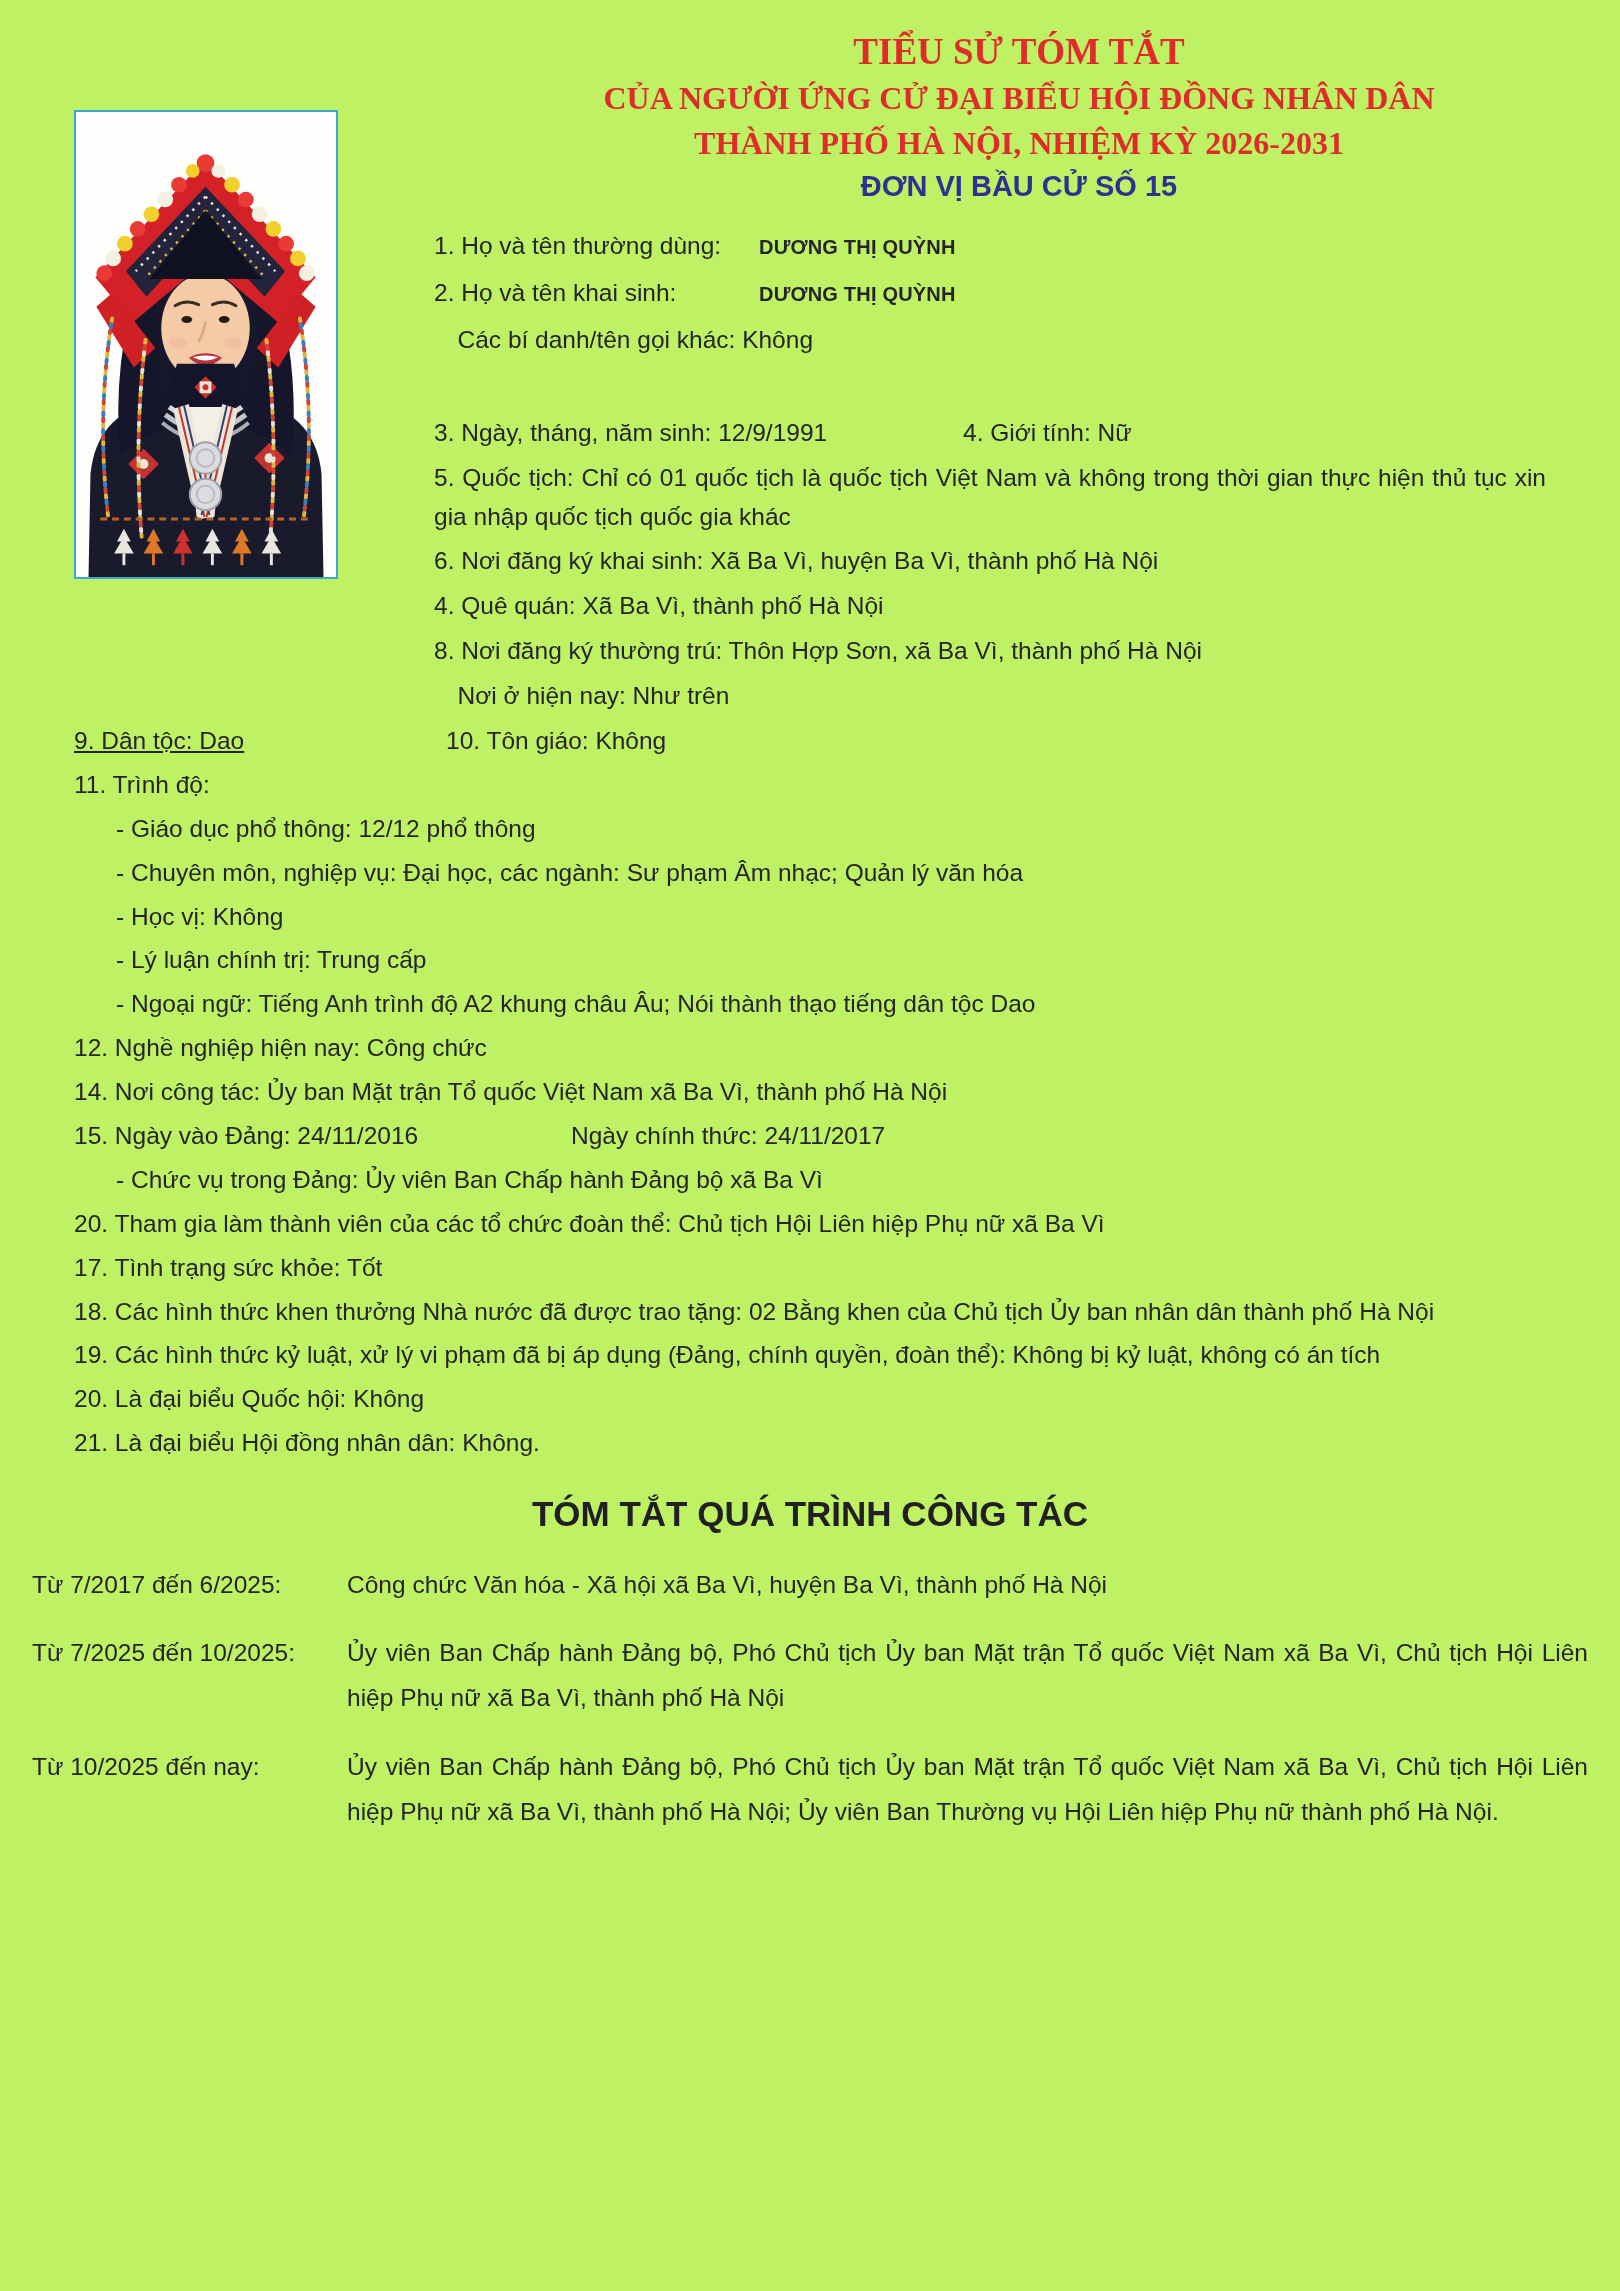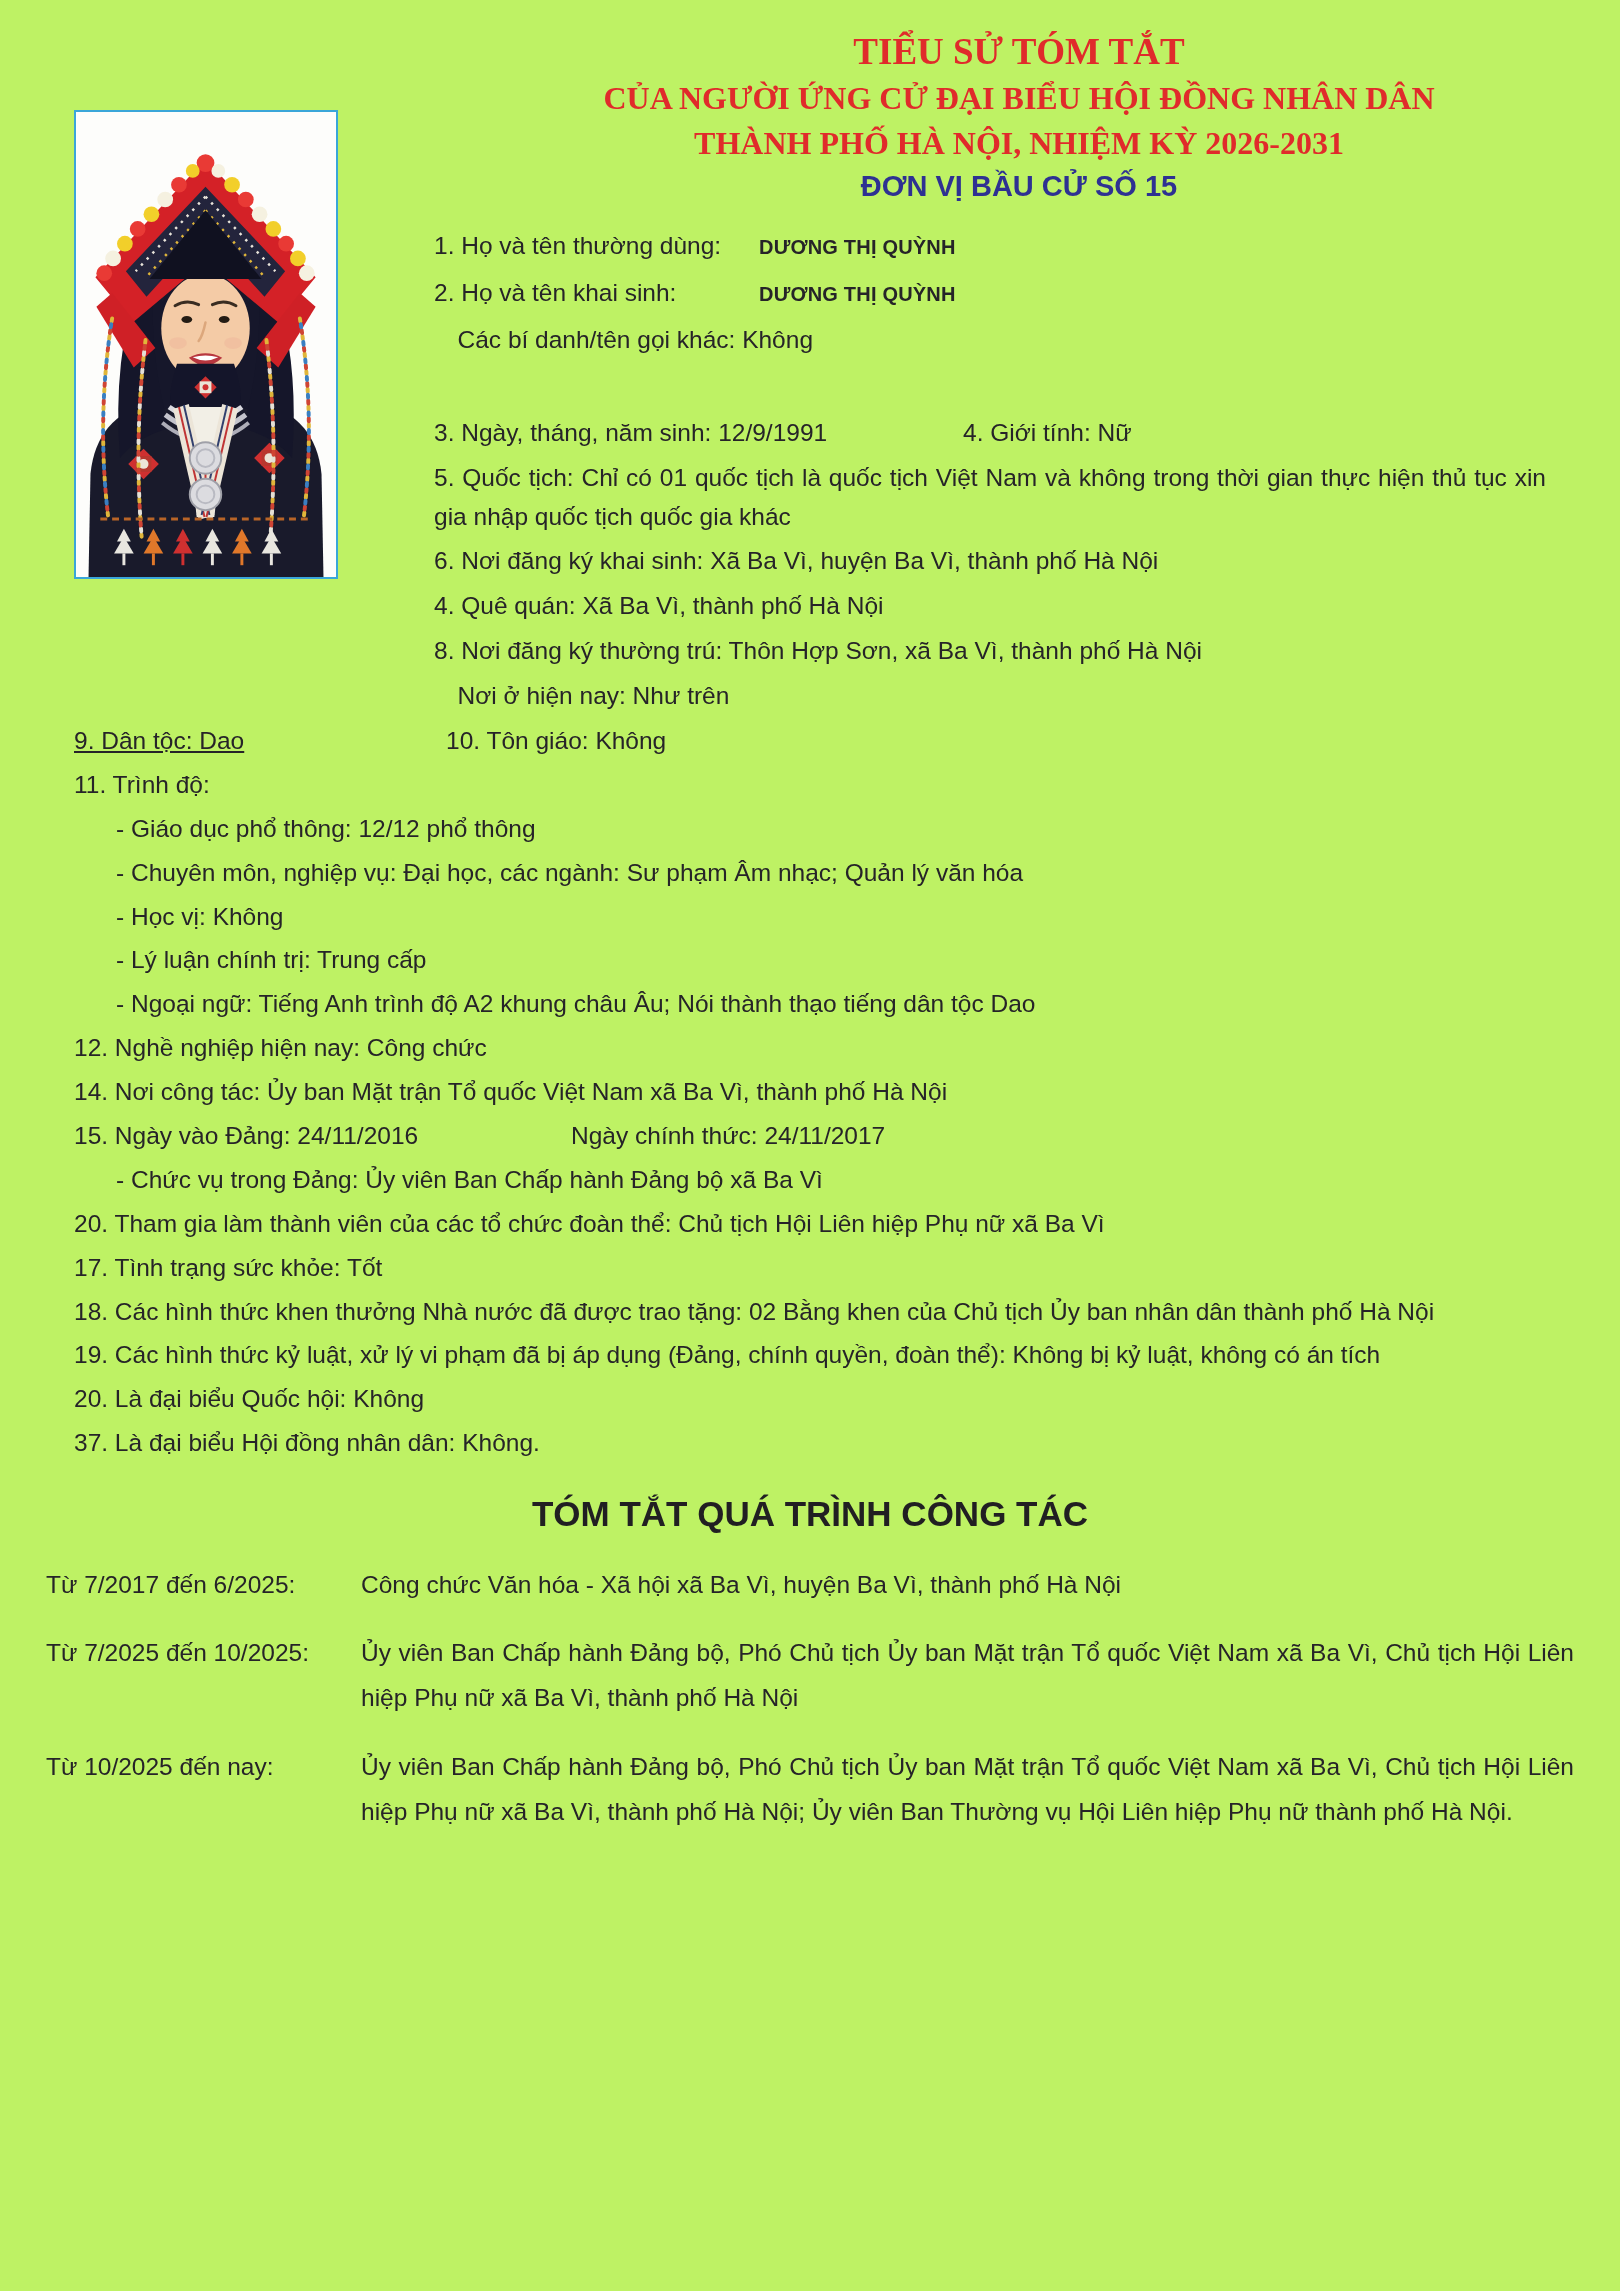--- a/index.html
+++ b/index.html
@@ -62,21 +62,21 @@
   .w380{display:inline-block;width:372px;text-decoration:underline;}
   .w507{display:inline-block;width:497px;}
   
   .career-heading{
     text-align:center;
     font-weight:700;
     font-size:35px;line-height:45px;
     margin:29px 74px 25.5px 74px;
     color:#211f22;
   }
-  .career-table{margin:0 46px;}
+  .career-table{margin:0 32px;}
   .crow{display:flex;margin-bottom:23.5px;}
   .cperiod{flex:none;width:315px;line-height:45px;}
   .cdesc{flex:1;line-height:45px;text-align:justify;}
 </style>
 </head>
 <body>
 
 <div class="page">
 
   <div class="photo-frame">
@@ -269,21 +269,21 @@
     <div class="item">14. Nơi công tác: Ủy ban Mặt trận Tổ quốc Việt Nam xã Ba Vì, thành phố Hà Nội</div>
     <div class="item">
       <span class="w507">15. Ngày vào Đảng: 24/11/2016</span><span>Ngày chính thức: 24/11/2017</span>
     </div>
     <div class="item ind">- Chức vụ trong Đảng: Ủy viên Ban Chấp hành Đảng bộ xã Ba Vì</div>
     <div class="item">20. Tham gia làm thành viên của các tổ chức đoàn thể: Chủ tịch Hội Liên hiệp Phụ nữ xã Ba Vì</div>
     <div class="item">17. Tình trạng sức khỏe: Tốt</div>
     <div class="item">18. Các hình thức khen thưởng Nhà nước đã được trao tặng: 02 Bằng khen của Chủ tịch Ủy ban nhân dân thành phố Hà Nội</div>
     <div class="item">19. Các hình thức kỷ luật, xử lý vi phạm đã bị áp dụng (Đảng, chính quyền, đoàn thể): Không bị kỷ luật, không có án tích</div>
     <div class="item">20. Là đại biểu Quốc hội: Không</div>
-    <div class="item">37. Là đại biểu Hội đồng nhân dân: Không.</div>
+    <div class="item">21. Là đại biểu Hội đồng nhân dân: Không.</div>
   </div>
 
   <div>
     <div class="career-heading">TÓM TẮT QUÁ TRÌNH CÔNG TÁC</div>
     <div class="career-table">
       <div class="crow">
         <div class="cperiod">Từ 7/2017 đến 6/2025:</div>
         <div class="cdesc">Công chức Văn hóa - Xã hội xã Ba Vì, huyện Ba Vì, thành phố Hà Nội</div>
       </div>
       <div class="crow">

